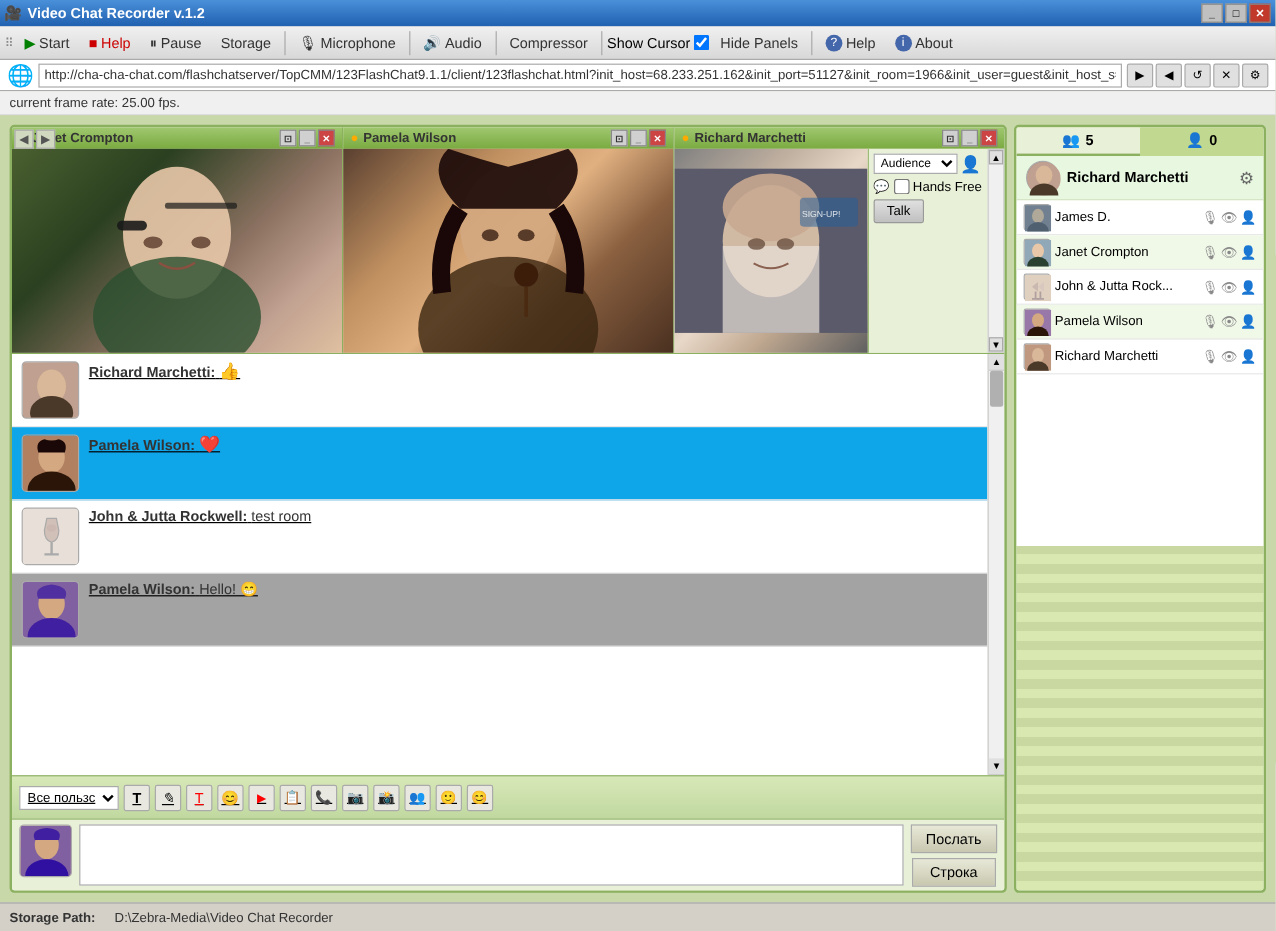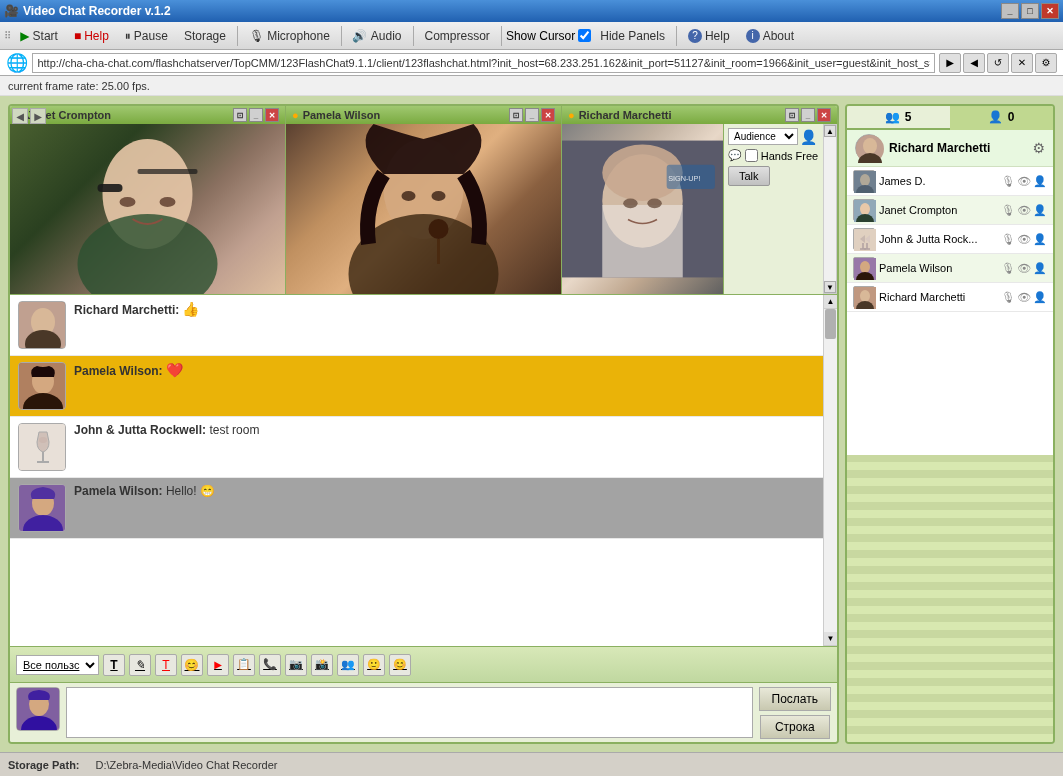--- a/index.html
+++ b/index.html
@@ -183,20 +183,21 @@
       cursor: pointer;
       border-radius: 2px;
       width: fit-content;
     }
 
     
     .messages-area {
       flex: 1;
       overflow-y: auto;
       background: white;
+      text-decoration: underline;
     }
 
     .message-row {
       display: flex;
       align-items: flex-start;
       padding: 6px 8px;
       border-bottom: 1px solid #e8e8e8;
       gap: 8px;
     }
     .message-row:nth-child(even) { background: #f8f8f0; }
@@ -619,21 +620,21 @@
             </svg>
           </div>
           <div class="message-content">
             <span class="message-text">
               <span class="message-sender">Richard Marchetti:</span>
               <span class="emoji">👍</span>
             </span>
           </div>
         </div>
 
-        <div class="message-row" style="background:#eab308;">
+        <div class="message-row" style="background:#0ea5e9;">
           <div class="message-avatar avatar-pamela">
             <svg width="48" height="48" viewBox="0 0 48 48">
               <rect width="48" height="48" fill="#b08060"></rect>
               <ellipse cx="24" cy="18" rx="11" ry="13" fill="#d4a880"></ellipse>
               <path d="M 13 14 Q 10 5 18 3 Q 24 5 30 3 Q 38 5 35 14" fill="#1a0808"></path>
               <ellipse cx="24" cy="45" rx="20" ry="15" fill="#2a1508"></ellipse>
             </svg>
           </div>
           <div class="message-content">
             <span class="message-text">

